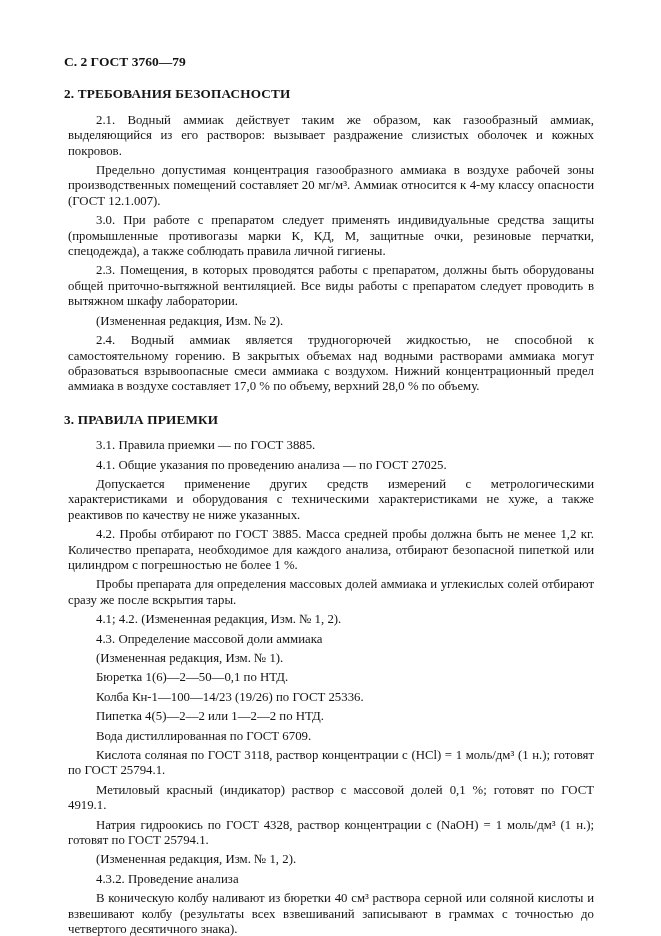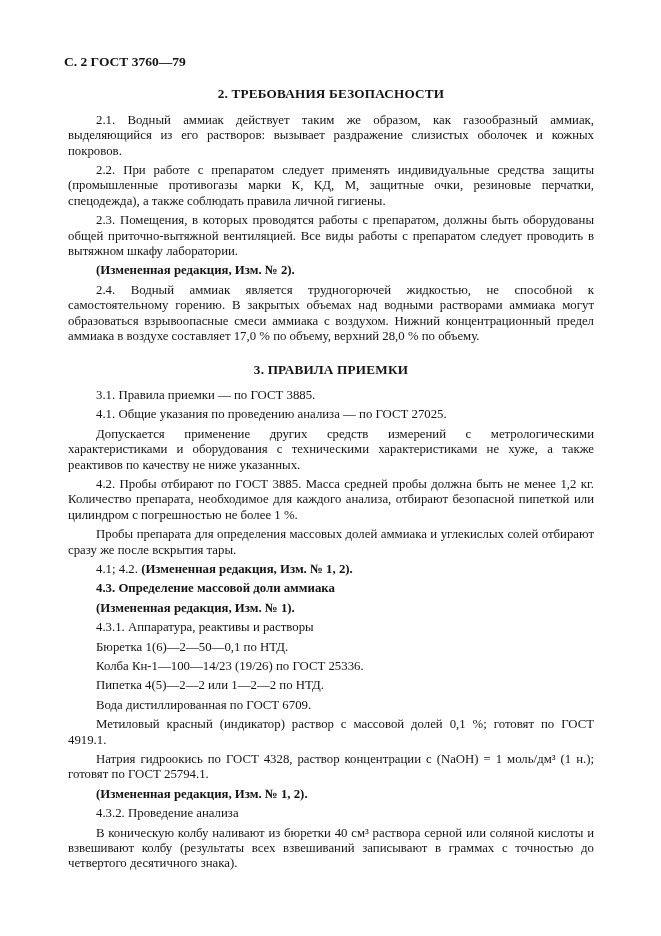--- a/index.html
+++ b/index.html
@@ -22,70 +22,70 @@
   }
   .doc-header {
     font-weight: bold;
     font-size: 13.5px;
     margin: 0;
     text-align: left;
   }
   .sec-heading {
     font-weight: bold;
     font-size: 13.2px;
-    text-align: center;
     margin: 17px 0 11px 0;
     letter-spacing: 0.2px;
   }
   .body-text p {
     margin: 4px;
     text-indent: 28px;
     text-align: justify;
   }
   .bold {
-    font-weight: bold;
+    font-weight: normal;
   }
 </style>
 </head>
 <body>
 
 <div class="page">
 
   <p class="doc-header">С. 2 ГОСТ 3760—79</p>
 
   <div class="body-text">
 
     <div class="sec-heading">2. ТРЕБОВАНИЯ БЕЗОПАСНОСТИ</div>
 
     <p>2.1. Водный аммиак действует таким же образом, как газообразный аммиак, выделяющийся из его растворов: вызывает раздражение слизистых оболочек и кожных покровов.</p>
-    <p>2.2. При работе с препаратом следует применять индивидуальные средства защиты (промышленные противогазы  марки К, КД, М, защитные очки, резиновые перчатки, спецодежда), а также соблюдать правила личной гигиены.</p>
+    <p>Предельно допустимая концентрация газообразного аммиака в воздухе рабочей зоны производственных помещений составляет 20 мг/м³. Аммиак относится к 4-му классу опасности (ГОСТ 12.1.007).</p>
+    <p>3.0. При работе с препаратом следует применять индивидуальные средства защиты (промышленные противогазы  марки К, КД, М, защитные очки, резиновые перчатки, спецодежда), а также соблюдать правила личной гигиены.</p>
     <p>2.3. Помещения, в которых проводятся работы с препаратом, должны быть оборудованы общей приточно-вытяжной вентиляцией. Все виды работы с препаратом следует проводить в вытяжном шкафу лаборатории.</p>
     <p class="bold">(Измененная редакция, Изм. № 2).</p>
     <p>2.4. Водный аммиак является трудногорючей жидкостью, не способной к самостоятельному горению. В закрытых объемах над водными растворами аммиака могут образоваться взрывоопасные смеси аммиака с воздухом. Нижний концентрационный предел аммиака в воздухе составляет 17,0 % по объему, верхний 28,0 % по объему.</p>
 
     <div class="sec-heading">3. ПРАВИЛА ПРИЕМКИ</div>
 
     <p>3.1. Правила приемки — по ГОСТ 3885.</p>
 
 
     <p>4.1. Общие указания по проведению анализа — по ГОСТ 27025.</p>
     <p>Допускается применение других средств измерений с метрологическими характеристиками и оборудования с техническими характеристиками не хуже, а также реактивов по качеству не ниже указанных.</p>
     <p>4.2. Пробы отбирают по ГОСТ 3885. Масса средней пробы должна быть не менее 1,2 кг. Количество препарата, необходимое для каждого анализа, отбирают безопасной пипеткой или цилиндром с погрешностью не более 1 %.</p>
     <p>Пробы препарата для определения массовых долей аммиака и углекислых солей отбирают сразу же после вскрытия тары.</p>
 
     <p><span>4.1; 4.2. </span><span class="bold">(Измененная редакция, Изм. № 1, 2).</span></p>
 
     <p class="bold">4.3. Определение массовой доли аммиака</p>
     <p class="bold">(Измененная редакция, Изм. № 1).</p>
-    <p>4.3.1. Аппаратура, реактивы и растворы</p>
 
     <p>Бюретка 1(6)—2—50—0,1 по НТД.</p>
     <p>Колба Кн-1—100—14/23 (19/26) по ГОСТ 25336.</p>
     <p>Пипетка 4(5)—2—2 или 1—2—2 по НТД.</p>
     <p>Вода дистиллированная по ГОСТ 6709.</p>
+    <p>Кислота соляная по ГОСТ 3118, раствор концентрации с (HCl) = 1 моль/дм³ (1 н.); готовят по ГОСТ 25794.1.</p>
     <p>Метиловый красный (индикатор) раствор с массовой долей 0,1 %; готовят по ГОСТ 4919.1.</p>
     <p>Натрия гидроокись по ГОСТ 4328, раствор концентрации с (NaOH) = 1 моль/дм³ (1 н.); готовят по ГОСТ 25794.1.</p>
 
     <p class="bold">(Измененная редакция, Изм. № 1, 2).</p>
     <p>4.3.2. Проведение анализа</p>
     <p>В коническую колбу наливают из бюретки 40 см³ раствора серной или соляной кислоты и взвешивают колбу (результаты всех взвешиваний записывают в граммах с точностью до четвертого десятичного знака).</p>
 
   </div>
 </div>
 

